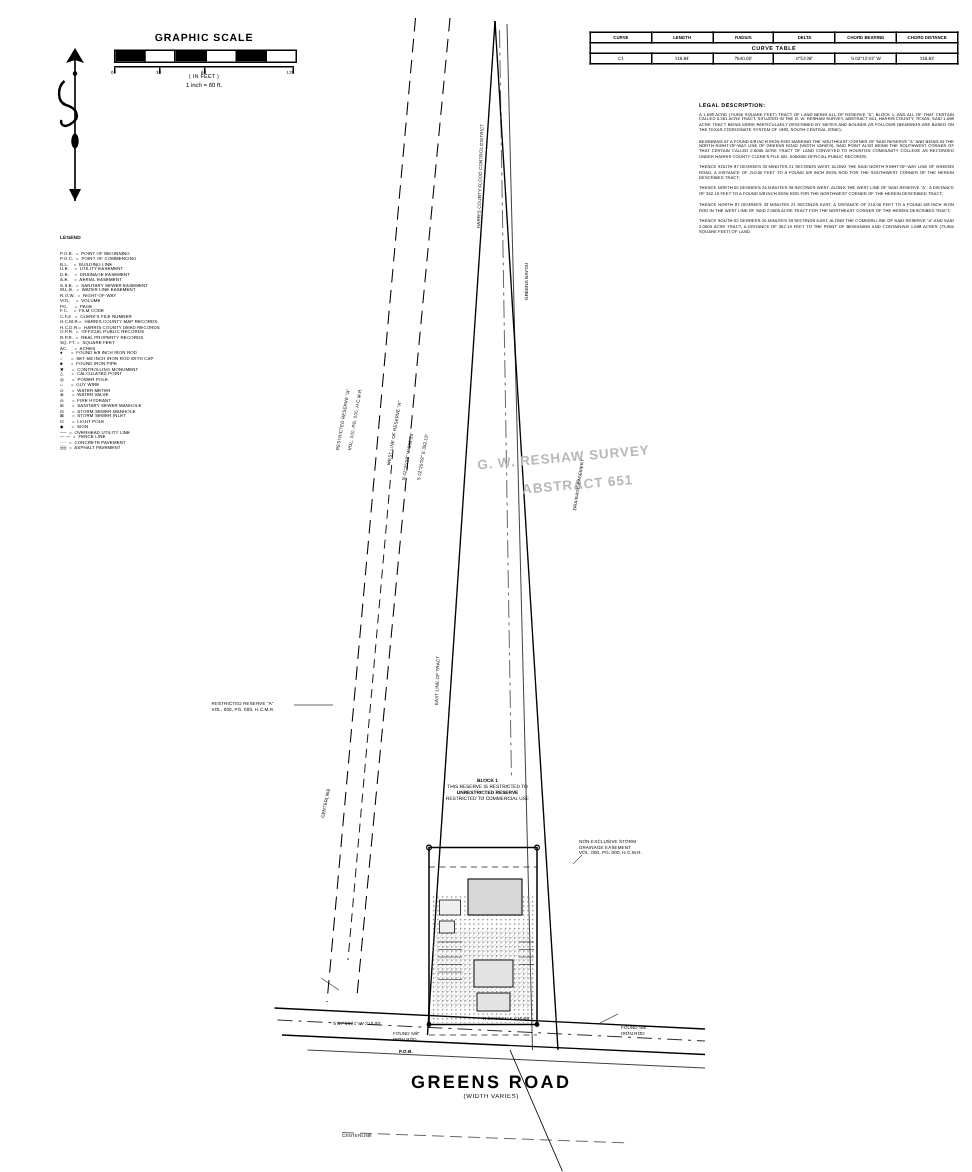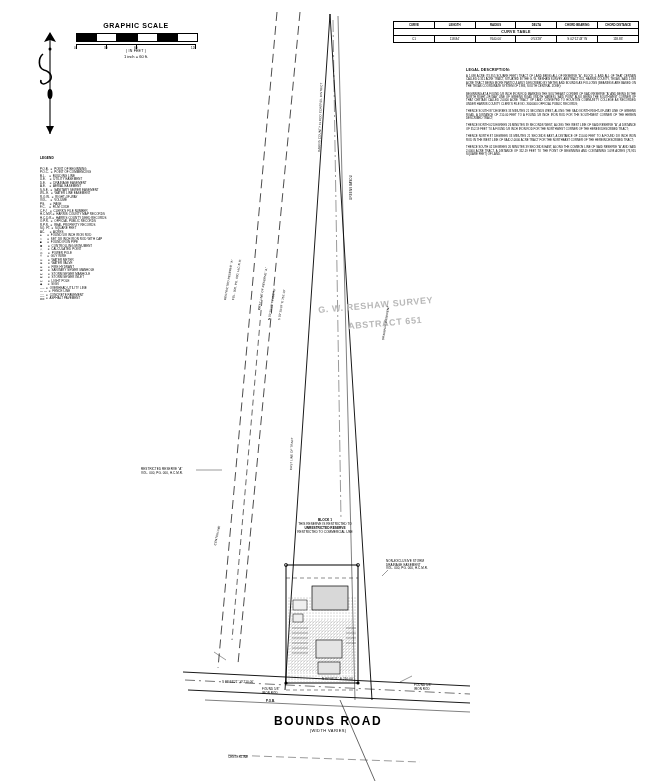--- a/index.html
+++ b/index.html
@@ -307,19 +307,19 @@
   </div>
 
   <div class="abs t" style="left:262px; top:688px;">FOUND 5/8"<br>IRON ROD</div>
   <div class="abs t" style="left:414px; top:684px;">FOUND 5/8"<br>IRON ROD</div>
   <div class="abs t b" style="left:266px; top:700px;">P.O.B.</div>
 
   <div class="abs t" style="left:222px; top:681px;">S 87°33'21" W    210.00'</div>
   <div class="abs t" style="left:322px; top:678px;">N 87°33'21" E    210.00'</div>
 
   <div class="abs" style="left:274px; top:714px;">
-    <div class="road-title">BOUNDS ROAD</div>
+    <div class="road-title">GREENS ROAD</div>
     <div class="road-sub">(WIDTH VARIES)</div>
   </div>
 
   <div class="abs t" style="left:228px; top:756px;">CENTERLINE</div>
 
 </div>
 
 </body></html>

